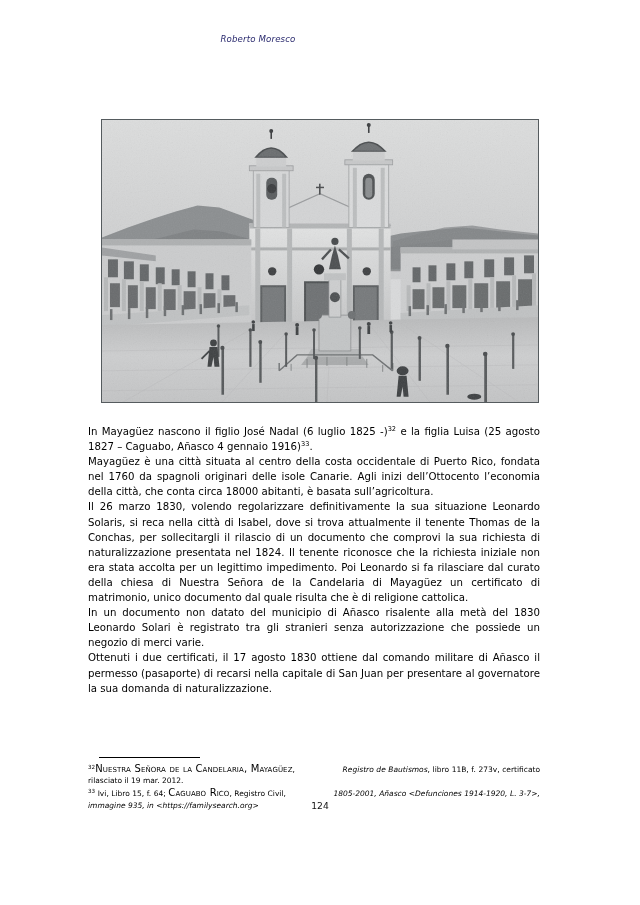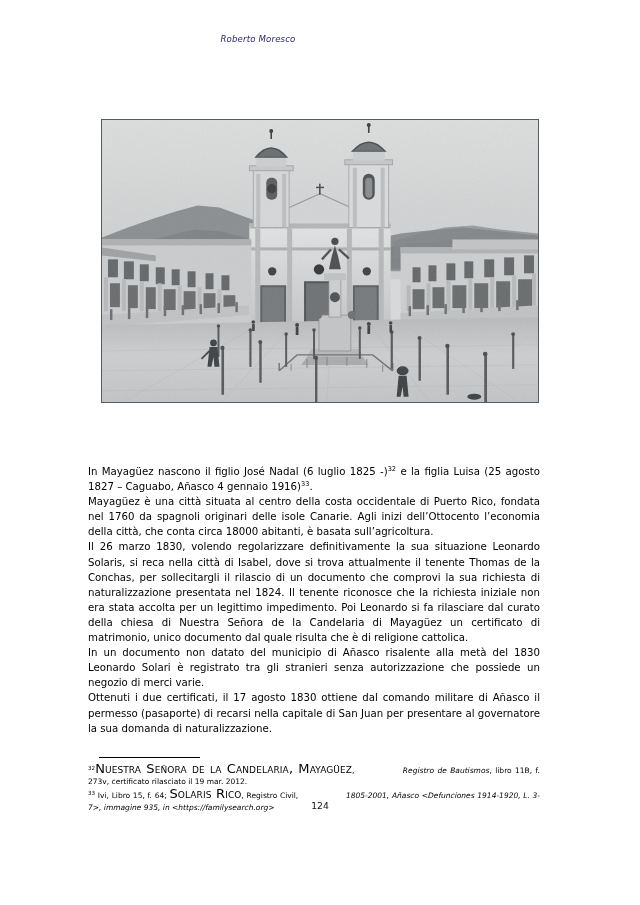--- a/index.html
+++ b/index.html
@@ -77,21 +77,20 @@
     left: 88px;
     top: 424px;
     width: 452px;
     font-family: "DejaVu Sans", sans-serif;
     font-size: 10.2px;
     line-height: 15.1px;
     text-align: justify;
     text-justify: inter-word;
     color: #000000;
     hyphens: none;
-    margin-top: 40px;
   }
   .body-text p {
     margin: 0;
   }
   .body-text sup {
     font-size: 6.6px;
     vertical-align: super;
     line-height: 0;
   }
 
@@ -118,21 +117,21 @@
   .footnotes p {
     margin: 0 0 1px 0;
   }
   .footnotes sup {
     font-size: 5.6px;
     vertical-align: super;
     line-height: 0;
   }
   .smallcaps {
     font-variant: small-caps;
-    font-size: 13px;
+    font-size: 10px;
     letter-spacing: 0.1px;
   }
   .it { font-style: italic; padding-left: 45px; }
 
   
   .page-number {
     position: absolute;
     top: 800px;
     left: 0;
     width: 640px;
@@ -470,18 +469,18 @@
     <p><span>Mayagüez è una città situata al centro della costa occidentale di Puerto Rico, fondata nel 1760 da spagnoli originari delle isole Canarie. Agli inizi dell’Ottocento l’economia della città, che conta circa 18000 abitanti, è basata sull’agricoltura.</span></p>
     <p><span>Il 26 marzo 1830, volendo regolarizzare definitivamente la sua situazione Leonardo Solaris, si reca nella città di Isabel, dove si trova attualmente il tenente Thomas de la Conchas, per sollecitargli il rilascio di un documento che comprovi la sua richiesta di naturalizzazione presentata nel 1824. Il tenente riconosce che la richiesta iniziale non era stata accolta per un legittimo impedimento. Poi Leonardo si fa rilasciare dal curato della chiesa di Nuestra Señora de la Candelaria di Mayagüez un certificato di matrimonio, unico documento dal quale risulta che è di religione cattolica.</span></p>
     <p><span>In un documento non datato del municipio di Añasco risalente alla metà del 1830 Leonardo Solari è registrato tra gli stranieri senza autorizzazione che possiede un negozio di merci varie.</span></p>
     <p><span>Ottenuti i due certificati, il 17 agosto 1830 ottiene dal comando militare di Añasco il permesso (pasaporte) di recarsi nella capitale di San Juan per presentare al governatore la sua domanda di naturalizzazione.</span></p>
   </div>
 
   <div class="footnote-rule"></div>
 
   <div class="footnotes">
     <p><sup>32</sup><span class="smallcaps">Nuestra Señora de la Candelaria, Mayagüez</span><span>, </span><span class="it">Registro de Bautismos</span><span>, libro 11B, f. 273v,   certificato rilasciato il 19 mar. 2012.</span></p>
-    <p><sup>33</sup><span> Ivi, Libro 15, f. 64; </span><span class="smallcaps">Solaris Rico</span><span>, Registro Civil, </span><span class="it">1805-2001, Añasco &lt;Defunciones 1914-1920, L. 3-7&gt;, immagine 935, in &lt;https://familysearch.org&gt;</span></p>
+    <p><sup>33</sup><span> Ivi, Libro 15, f. 64; </span><span class="smallcaps">Caguabo Rico</span><span>, Registro Civil, </span><span class="it">1805-2001, Añasco &lt;Defunciones 1914-1920, L. 3-7&gt;, immagine 935, in &lt;https://familysearch.org&gt;</span></p>
   </div>
 
   <div class="page-number">124</div>
 
 </div>
 
 </body></html>

